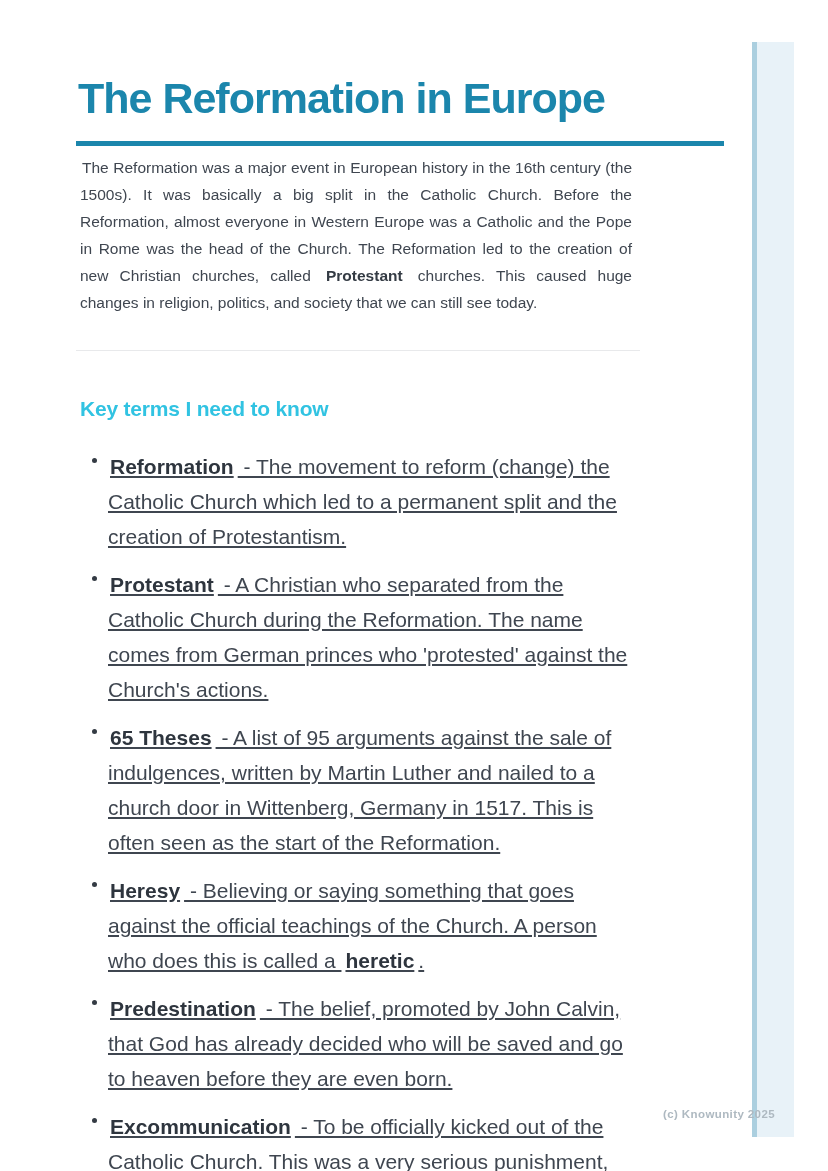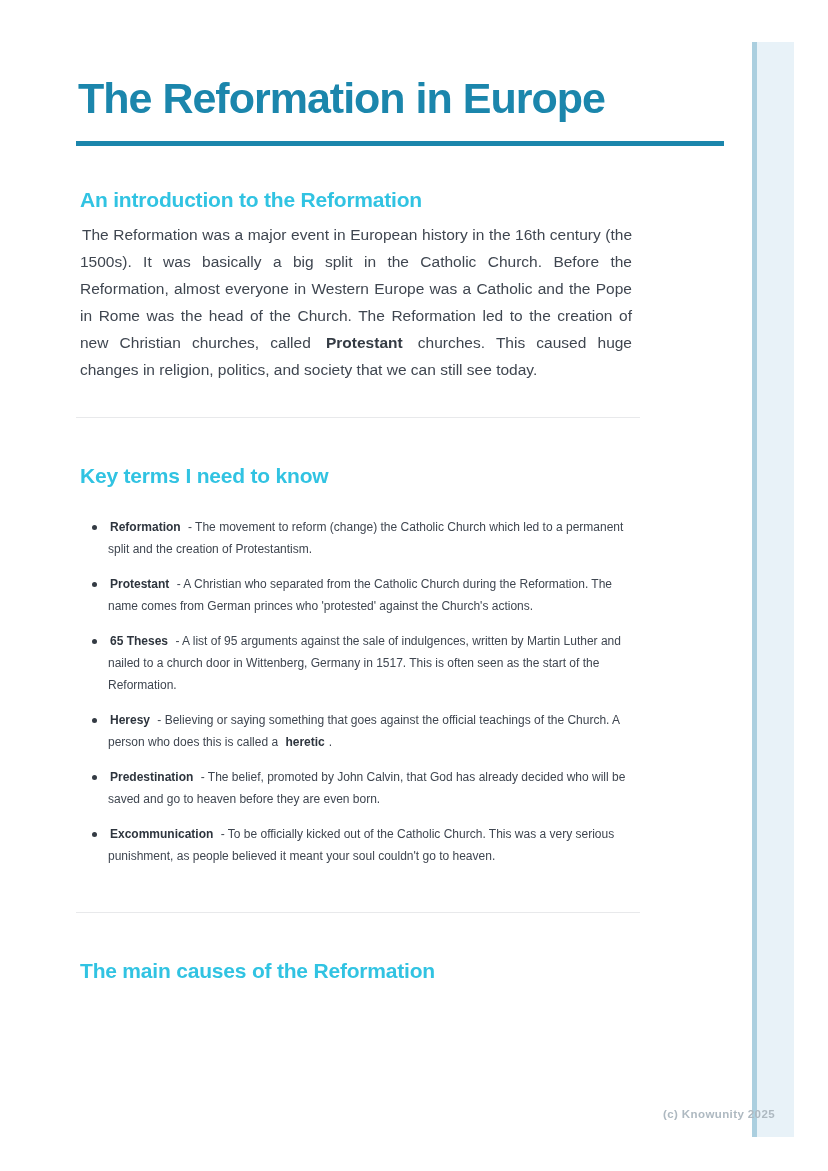--- a/index.html
+++ b/index.html
@@ -80,24 +80,25 @@
     border-top: 1px solid var(--divider);
     width: 564px;
   }
   ul.terms-list {
     margin-top: 21px;
     list-style: none;
   }
   ul.terms-list li {
     position: relative;
     padding-left: 28px;
-    font-size: 12px;
-    line-height: 22px;
+    font-size: 21px;
+    line-height: 35px;
     color: var(--body);
     margin-bottom: 9px;
+    text-decoration: underline;
   }
   ul.terms-list li::before {
     content: "";
     position: absolute;
     left: 12px;
     top: 10.5px;
     width: 5px;
     height: 5px;
     border-radius: 50%;
     background: #343b44;
@@ -120,21 +121,20 @@
 <div class="page">
 
   <div class="accent-strip"></div>
 
   <div class="content">
 
     <h1 class="doc-title">The Reformation in Europe</h1>
     <div class="title-rule"></div>
 
     <section>
-      <h2 class="section-heading">An introduction to the Reformation</h2>
       <p class="body-para"><span>The Reformation was a major event in European history in the 16th century (the 1500s). It was basically a big split in the Catholic Church. Before the Reformation, almost everyone in Western Europe was a Catholic and the Pope in Rome was the head of the Church. The Reformation led to the creation of new Christian churches, called </span><strong>Protestant</strong><span> churches. This caused huge changes in religion, politics, and society that we can still see today.</span></p>
     </section>
 
     <hr class="divider">
 
     <section>
       <h2 class="section-heading">Key terms I need to know</h2>
       <ul class="terms-list">
         <li><strong>Reformation</strong><span> - The movement to reform (change) the Catholic Church which led to a permanent split and the creation of Protestantism.</span></li>
         <li><strong>Protestant</strong><span> - A Christian who separated from the Catholic Church during the Reformation. The name comes from German princes who 'protested' against the Church's actions.</span></li>

